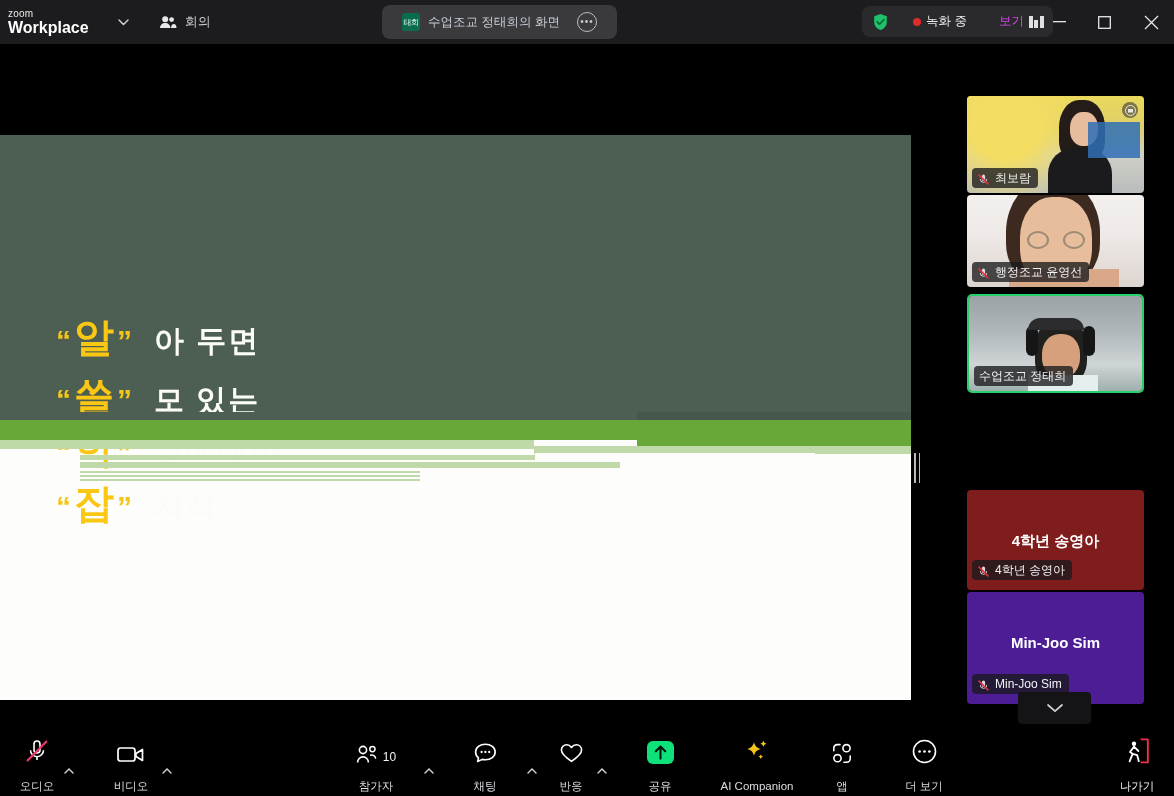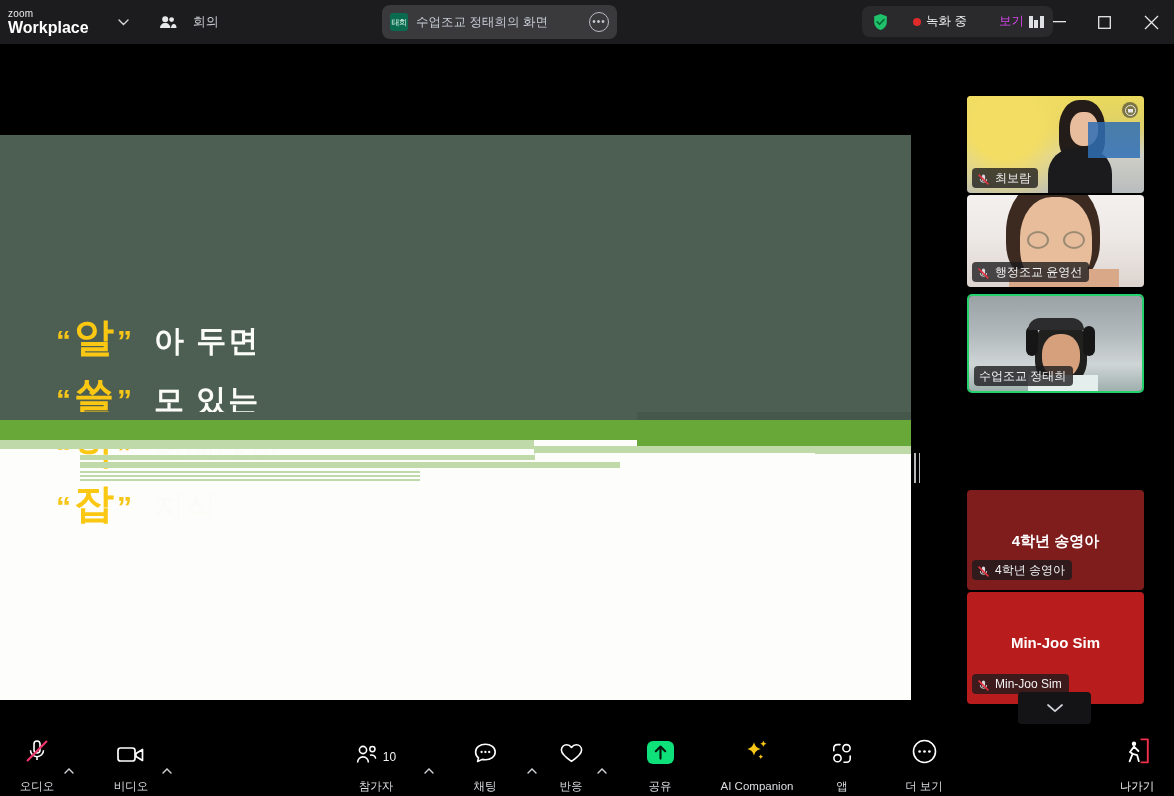--- a/index.html
+++ b/index.html
@@ -17,29 +17,29 @@
     background: #1c1c1e; display: flex; align-items: center;
   }
   .brand { margin-left: 8px; line-height: 1.0; color: #fff; }
   .brand .zoom-word { font-size: 10px; letter-spacing: .2px; color: #e8e8e8; display: block; }
   .brand .wp-word { font-size: 16px; font-weight: 700; color: #fff; display: block; margin-top: 1px; }
   .tb-chev {
     width: 26px; height: 26px; margin-left: 22px; display: flex;
     align-items: center; justify-content: center; color: #d7d7d9; font-size: 11px;
   }
   .tb-meeting {
-    display: flex; align-items: center; gap: 16px; margin-left: 22px;
+    display: flex; align-items: center; gap: 8px; margin-left: 22px;
     color: #c9cbd1; font-size: 13px;
   }
   .tb-meeting .ico { color: #e7e8ea; display: flex; }
 
   .share-pill {
     position: absolute; left: 382px; top: 5px; width: 235px; height: 34px;
     background: #3a3a3c; border-radius: 8px;
-    display: flex; align-items: center; padding: 0 8px; gap: 8px;
+    display: flex; align-items: center; padding: 0 20px; gap: 8px;
   }
   .share-badge {
     width: 18px; height: 18px; border-radius: 3px; background: #0b6b4f;
     color: #d8f5e8; font-size: 8px; display: flex; align-items: center;
     justify-content: center; flex: none; letter-spacing: -0.5px;
   }
   .share-title { color: #c7cbd6; font-size: 12.5px; white-space: nowrap; flex: 1; }
   .share-more {
     width: 20px; height: 20px; border-radius: 50%; border: 1.3px solid #b9bcc4;
     color: #c9ccd4; font-size: 10px; display: flex; align-items: center;
@@ -351,21 +351,21 @@
           <svg width="13" height="13" viewBox="0 0 13 13">
               <path d="M6.5 1.6a1.6 1.6 0 011.6 1.6v3.2a1.6 1.6 0 11-3.2 0V3.2A1.6 1.6 0 016.5 1.6z" fill="#d8d9dd"></path>
               <path d="M3.3 6.1a3.2 3.2 0 006.4 0" stroke="#d8d9dd" stroke-width="1" fill="none"></path>
               <path d="M1.6 1.6l9.8 9.8" stroke="#e8313f" stroke-width="1.5"></path>
             </svg>
         </span>
         <span class="name-text">4학년 송영아</span>
       </div>
     </div>
 
-    <div class="tile" style="top:502px; height:112px; background:#b91c1c;">
+    <div class="tile" style="top:502px; height:112px; background:#4c1d95;">
       <div class="novideo-name" style="top:42px;">Min-Joo Sim</div>
       <div class="name-badge" style="bottom:10px;">
         <span class="mic-off">
           <svg width="13" height="13" viewBox="0 0 13 13">
               <path d="M6.5 1.6a1.6 1.6 0 011.6 1.6v3.2a1.6 1.6 0 11-3.2 0V3.2A1.6 1.6 0 016.5 1.6z" fill="#d8d9dd"></path>
               <path d="M3.3 6.1a3.2 3.2 0 006.4 0" stroke="#d8d9dd" stroke-width="1" fill="none"></path>
               <path d="M1.6 1.6l9.8 9.8" stroke="#e8313f" stroke-width="1.5"></path>
             </svg>
         </span>
         <span class="name-text">Min-Joo Sim</span>

